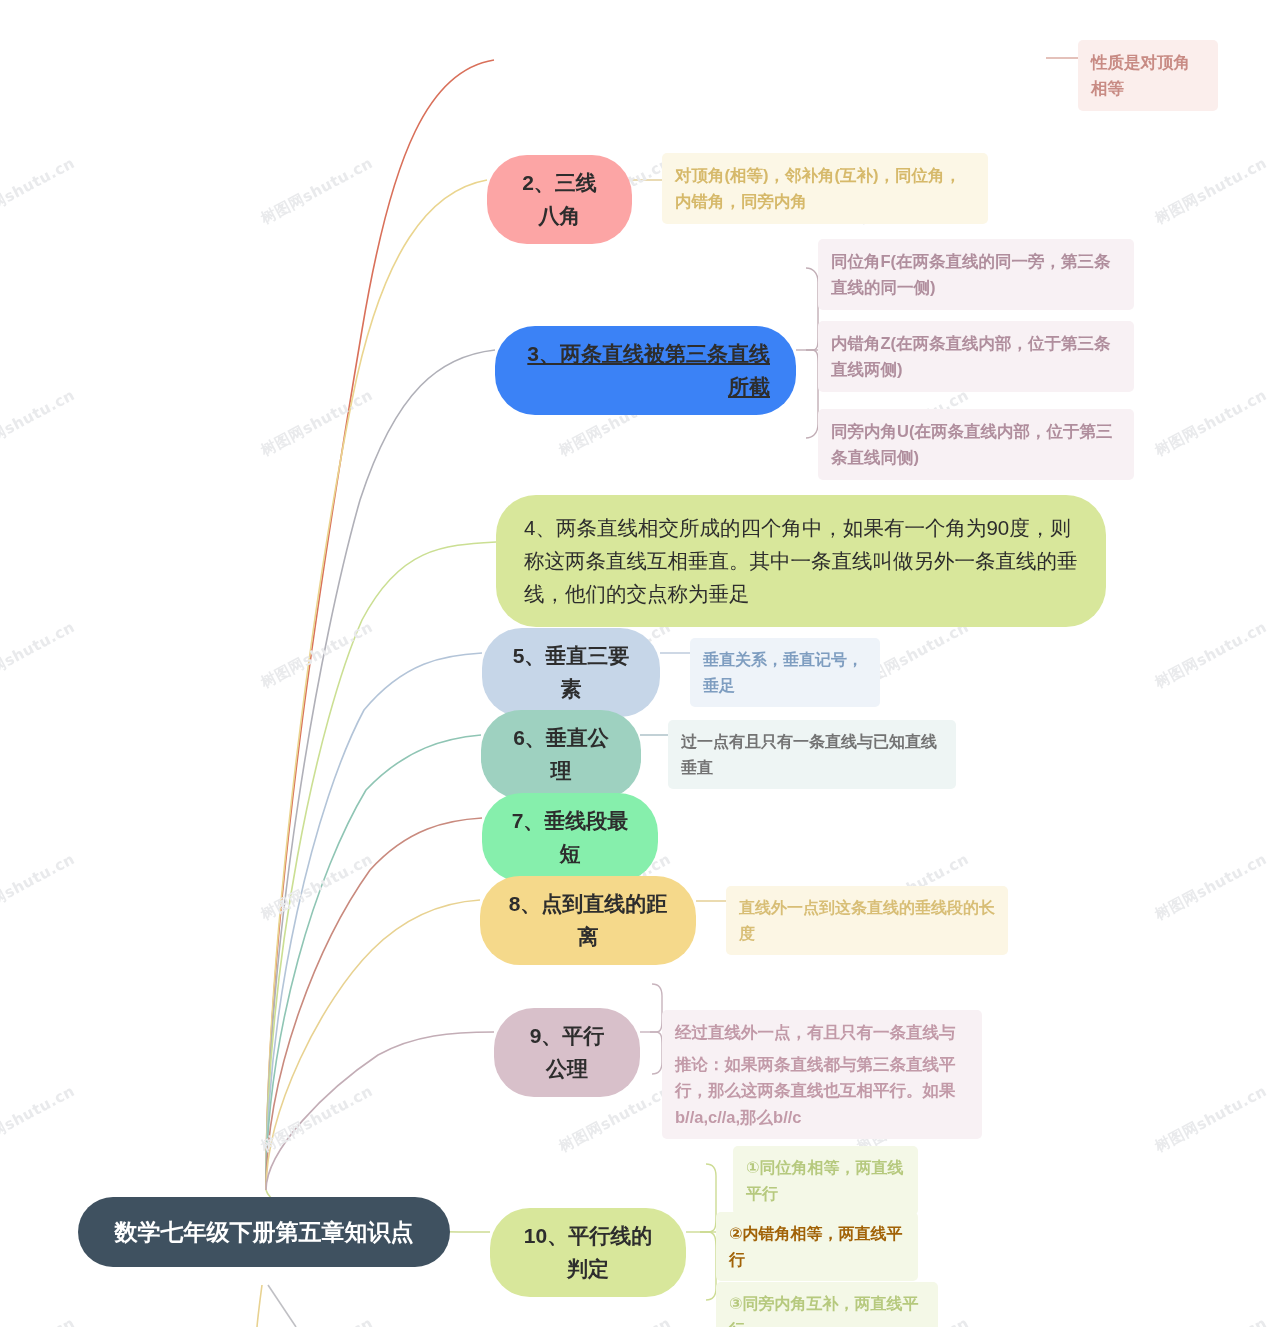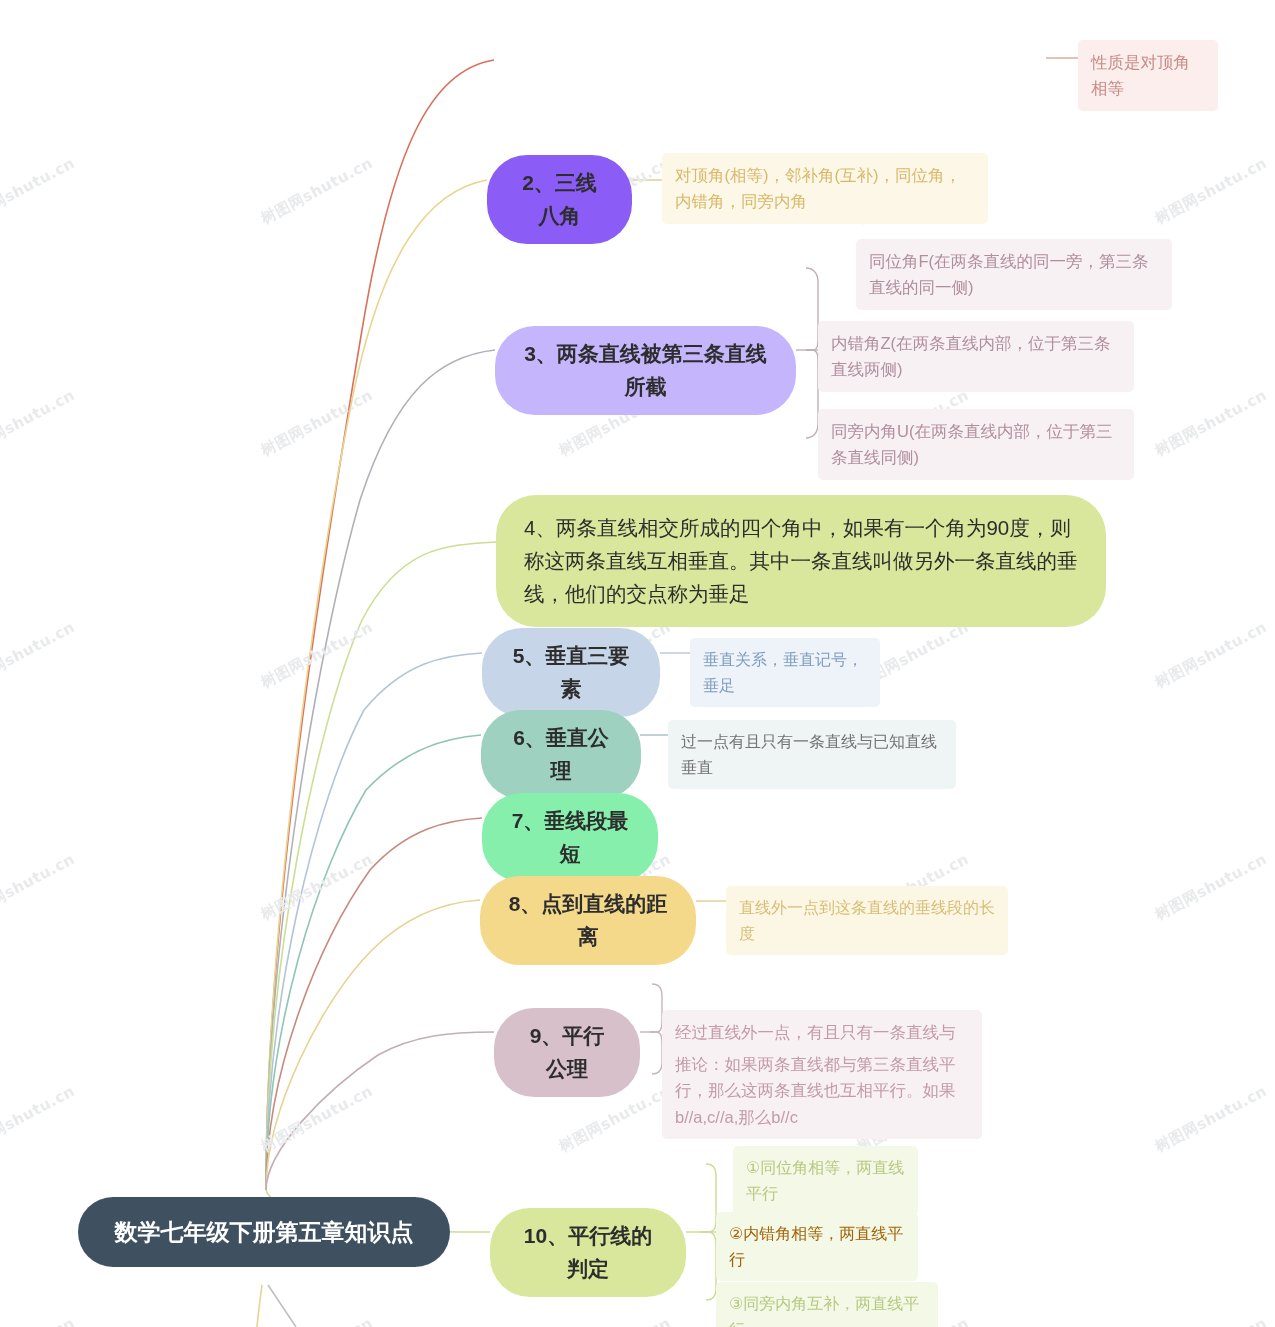--- a/index.html
+++ b/index.html
@@ -59,21 +59,21 @@
     line-height:1.5;
     text-align:center;
     padding:18px 26px;
     box-sizing:border-box;
   }
   .leaf{
     border-radius:5px;
     padding:9px 13px;
     font-size:16.5px;
     line-height:1.6;
-    font-weight:400;
+    font-weight:700;
     box-sizing:border-box;
   }
   .leaf.small{font-size:16px;}
 </style>
 </head>
 <body>
 
 <div id="mindmap">
 
   <div class="wm-layer" id="wm-layer">
@@ -152,30 +152,30 @@
 
   <div class="node" style="left:78px;top:1183px;width:372px;height:98px;">
     <div class="root" style="width:100%;">数学七年级下册第五章知识点</div>
   </div>
 
   <div class="node" style="left:1078px;top:40px;width:140px;">
     <div class="leaf" style="width:100%;background:#fbeeec;color:#c88b84;">性质是对顶角相等</div>
   </div>
 
   <div class="node" style="left:487px;top:155px;width:145px;">
-    <div class="pill" style="width:100%;background:#8b5cf6;text-align:center;">2、三线八角</div>
+    <div class="pill" style="width:100%;background:#fca5a5;text-align:center;">2、三线八角</div>
   </div>
   <div class="node" style="left:662px;top:153px;width:326px;">
     <div class="leaf" style="width:100%;background:#fcf7e6;color:#d6b96a;">对顶角(相等)，邻补角(互补)，同位角，内错角，同旁内角</div>
   </div>
 
   <div class="node" style="left:495px;top:326px;width:301px;">
-    <div class="pill" style="width:100%;background:#c4b5fd;text-align:center;">3、两条直线被第三条直线所截</div>
-  </div>
-  <div class="node" style="left:818px;top:239px;width:316px;margin-left:38px;">
+    <div class="pill" style="width:100%;background:#3b82f6;text-align:right;text-decoration:underline;">3、两条直线被第三条直线所截</div>
+  </div>
+  <div class="node" style="left:818px;top:239px;width:316px;">
     <div class="leaf" style="width:100%;background:#f8f1f4;color:#b08e9d;">同位角F(在两条直线的同一旁，第三条直线的同一侧)</div>
   </div>
   <div class="node" style="left:818px;top:321px;width:316px;">
     <div class="leaf" style="width:100%;background:#f8f1f4;color:#b08e9d;">内错角Z(在两条直线内部，位于第三条直线两侧)</div>
   </div>
   <div class="node" style="left:818px;top:409px;width:316px;">
     <div class="leaf" style="width:100%;background:#f8f1f4;color:#b08e9d;">同旁内角U(在两条直线内部，位于第三条直线同侧)</div>
   </div>
 
   <div class="node" style="left:496px;top:495px;width:610px;">

